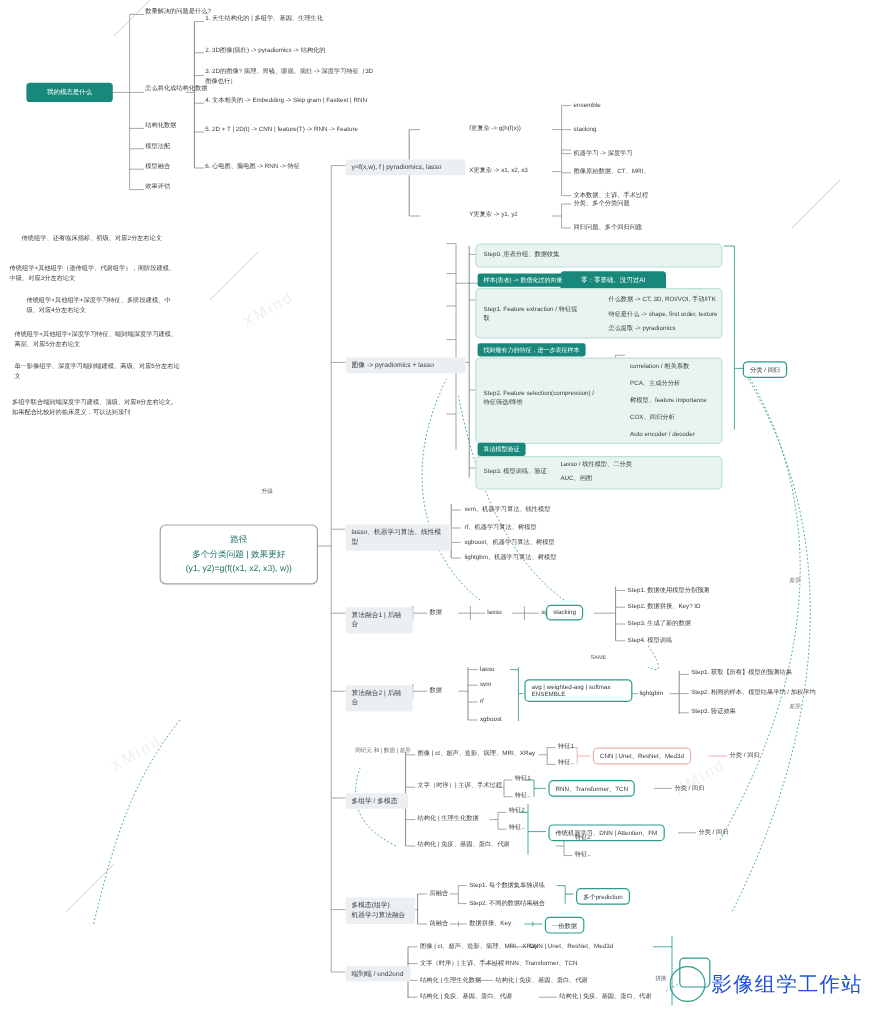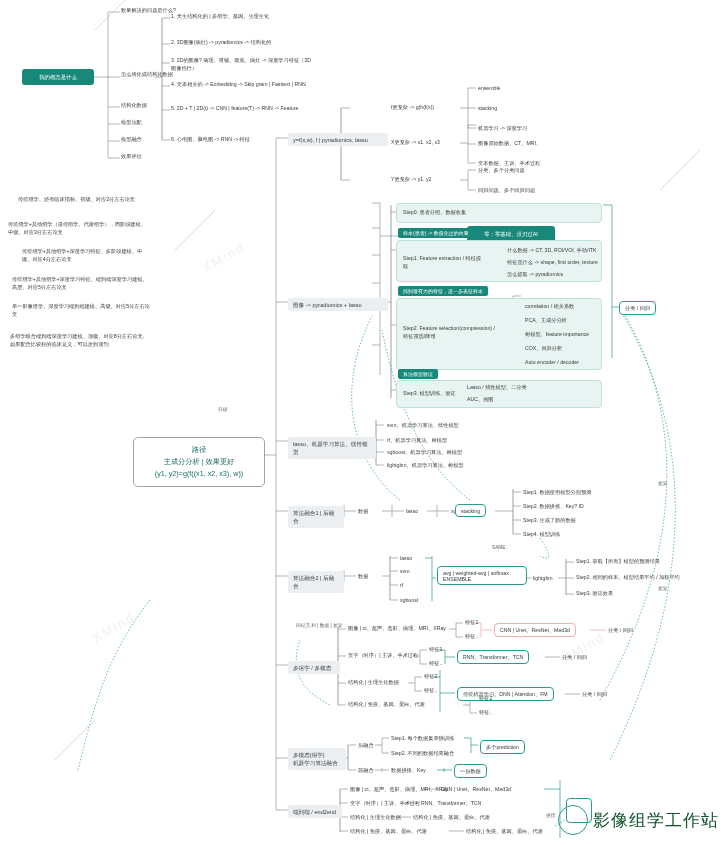--- a/index.html
+++ b/index.html
@@ -24,21 +24,21 @@
   .teal-box{border:1px solid #2b9c8c;border-radius:4px;background:#ffffff;
         padding:2.5px 5px;font-size:5.2px;color:#2f3b40;}
   .pink-box{border:1px solid #efb0b2;border-radius:4px;background:#ffffff;
         padding:2.5px 5px;font-size:5.2px;color:#2f3b40;}
   .panel{background:#e8f4f2;border:1px solid #bfe0d9;border-radius:4px;}
   .tag{background:#17887a;color:#fff;font-size:5px;border-radius:2px;padding:2px 5px;display:inline-block;}
   .tiny{font-size:4.7px;color:#5a6166;}
   .wmlogo{position:absolute;right:8px;bottom:10px;display:flex;align-items:center;gap:5px;}
   .wmlogo .mark{width:28px;height:28px;border:1px solid #2b9c8c;border-radius:50%;
         position:relative;}
-  .wmlogo .txt{font-size:17px;color:#14532d;letter-spacing:1px;text-align:center;}
+  .wmlogo .txt{font-size:17px;color:#1d4ed8;letter-spacing:1px;text-align:center;}
 </style>
 </head>
 <body>
 
 <div id="canvas">
 
   <div class="wm" style="left:200px;top:250px;">XMind</div>
   <div class="wm" style="left:520px;top:250px;">XMind</div>
   <div class="wm" style="left:90px;top:620px;">XMind</div>
   <div class="wm" style="left:560px;top:640px;">XMind</div>
@@ -292,21 +292,21 @@
 
   <div class="node" style="left:18px;top:196px;width:130px;">传统组学、还有临床指标、初级、对应2分左右论文</div>
   <div class="node" style="left:8px;top:221px;width:140px;">传统组学+其他组学（遗传组学、代谢组学），周阶段建模、中级、对应3分左右论文</div>
   <div class="node" style="left:22px;top:248px;width:130px;">传统组学+其他组学+深度学习特征、多阶段建模、中级、对应4分左右论文</div>
   <div class="node" style="left:12px;top:276px;width:140px;">传统组学+其他组学+深度学习特征、端到端深度学习建模、高层、对应5分左右论文</div>
   <div class="node" style="left:12px;top:303px;width:140px;">单一影像组学、深度学习端到端建模、高级、对应5分左右论文</div>
   <div class="node" style="left:10px;top:333px;width:142px;">多组学联合端到端深度学习建模、顶级、对应8分左右论文。如果配合比较好的临床意义，可以达到顶刊</div>
 
   <div class="central" style="position:absolute;left:133px;top:437px;width:112px;">
     <div>路径</div>
-    <div>主成分分析 | 效果更好</div>
+    <div>多个分类问题 | 效果更好</div>
     <div>(y1, y2)=g(f((x1, x2, x3), w))</div>
   </div>
 
   <div class="node chip" style="left:288px;top:133px;width:90px;">y=f(x,w), f | pyradiomics, lasso</div>
 
   <div class="node" style="left:391px;top:104px;width:70px;">f更复杂 -&gt; g(h(f(x))</div>
   <div class="node" style="left:391px;top:139px;width:70px;">X更复杂 -&gt; x1, x2, x3</div>
   <div class="node" style="left:391px;top:176px;width:70px;">Y更复杂 -&gt; y1, y2</div>
 
   <div class="node" style="left:478px;top:85px;">ensemble</div>

